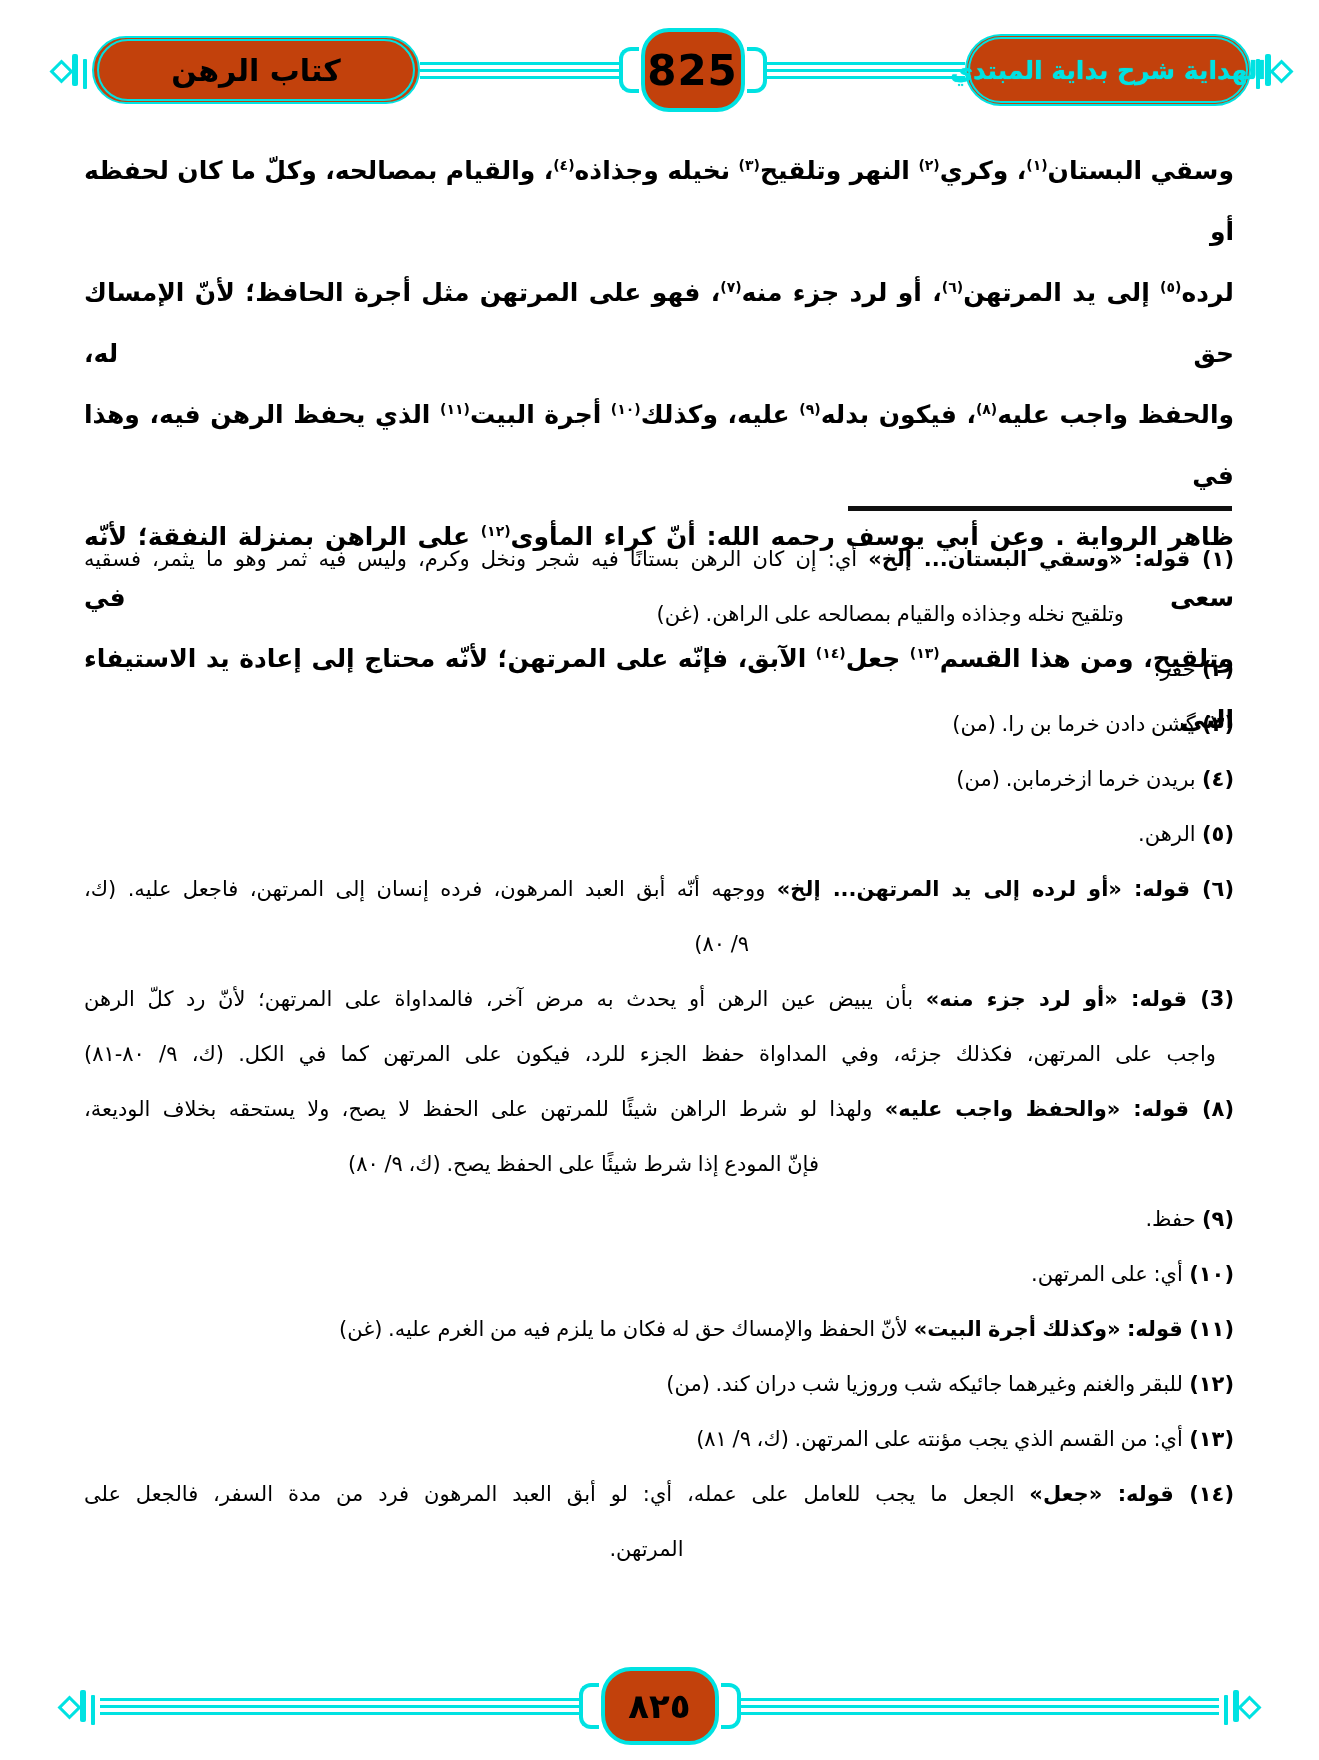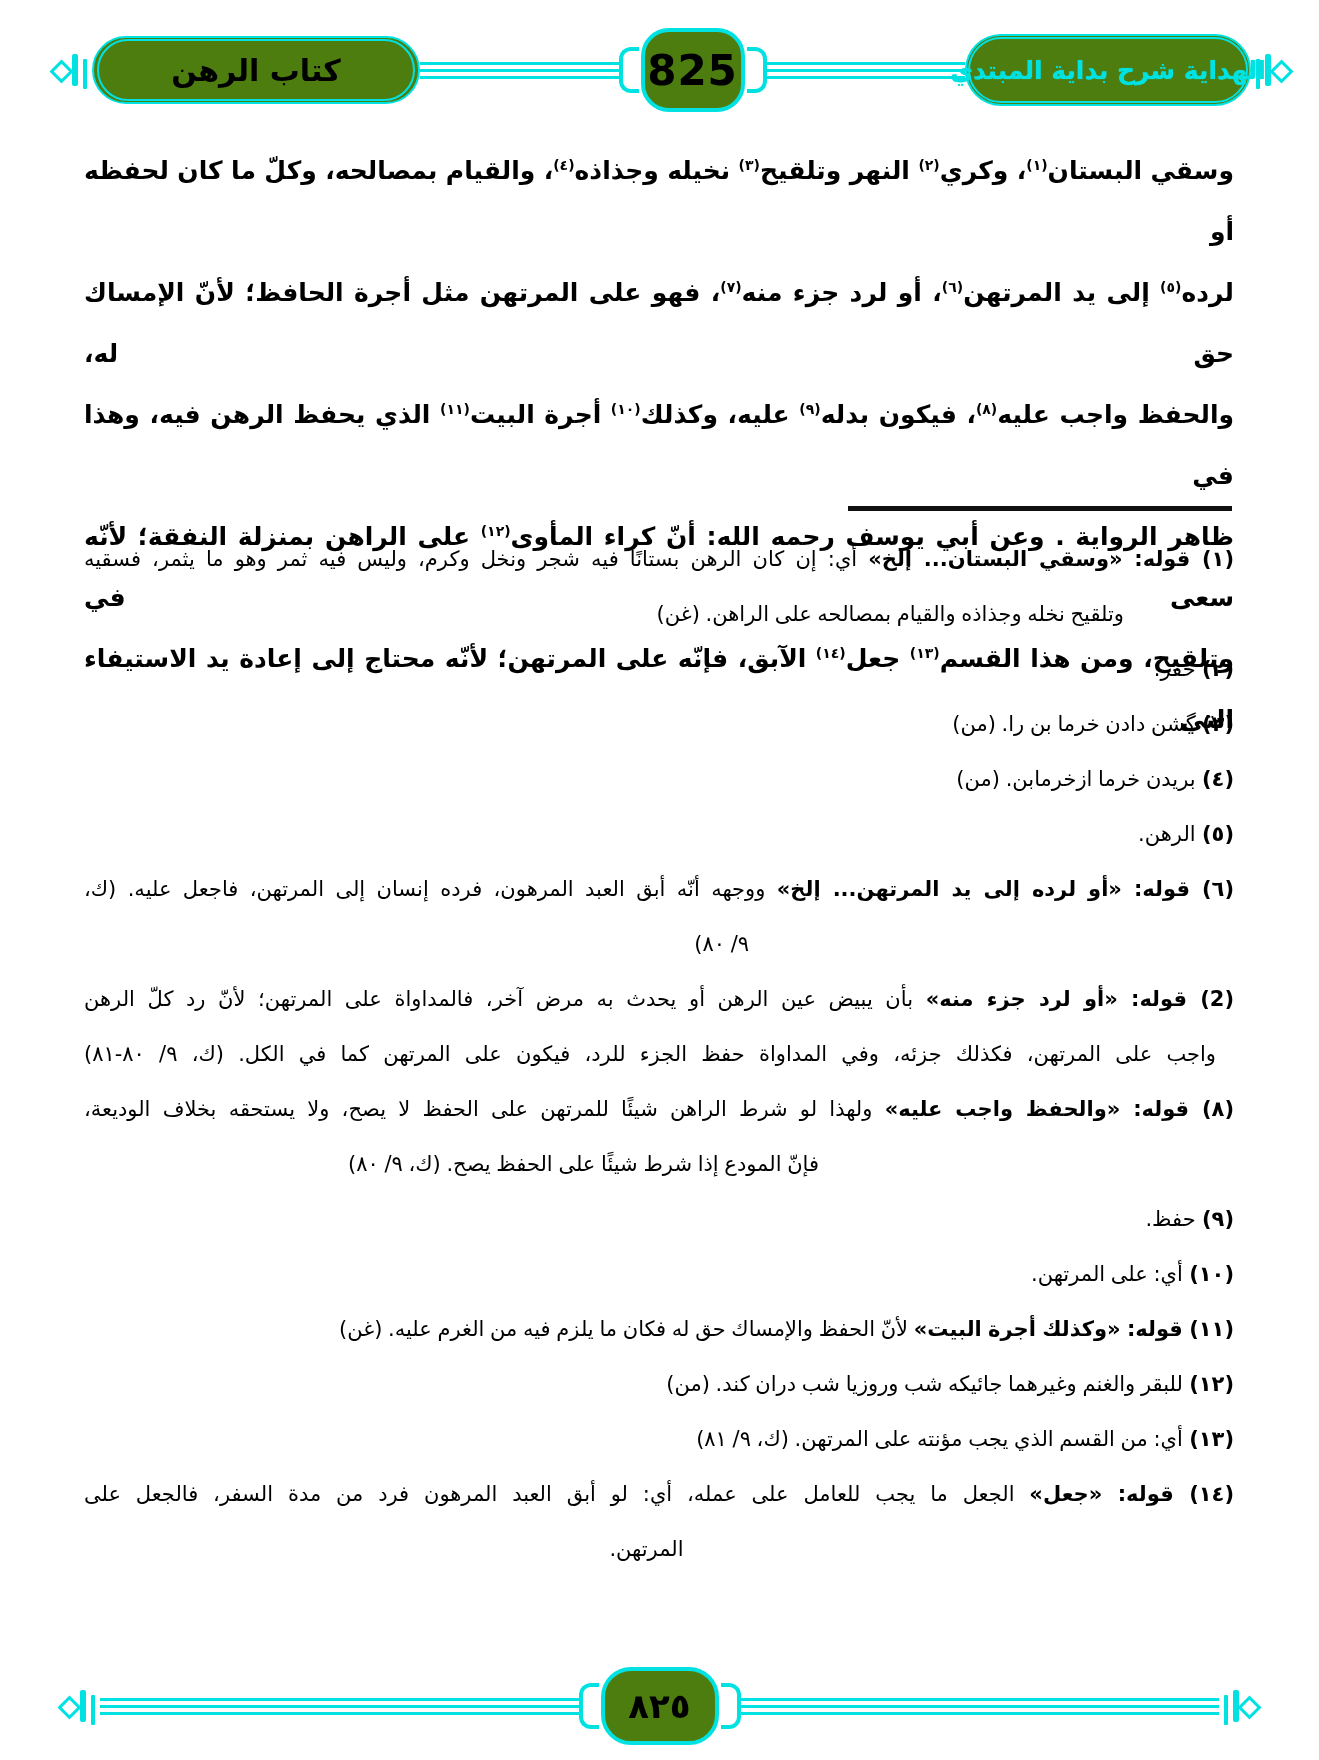--- a/index.html
+++ b/index.html
@@ -30,21 +30,21 @@
     background:linear-gradient(to bottom,
       var(--cyan) 0 3px,#fff 3px 7px,
       var(--cyan) 7px 10px,#fff 10px 14px,
       var(--cyan) 14px 17px);
   }
 
   .capsule{
     flex:0 0 auto;
     border:2px solid var(--cyan);
     border-radius:40px;
-    background:#4d7c0f;
+    background:#c2410c;
     padding:3px;
     display:flex;align-items:center;justify-content:center;
   }
   .capsule .inner{
     border:2px solid var(--cyan);
     border-radius:34px;
     width:100%;height:100%;
     display:flex;align-items:center;justify-content:center;
   }
   .capsule.chapter{width:318px;height:58px;}
@@ -180,21 +180,21 @@
 
   <section class="footnotes">
       <div class="fn-line fill"><span class="b">(١) قوله: «وسقي البستان... إلخ»</span><span> أي: إن كان الرهن بستانًا فيه شجر ونخل وكرم، وليس فيه ثمر وهو ما يثمر، فسقيه</span></div>
       <div class="fn-line" style="padding-right: 110px;"><span>وتلقيح نخله وجذاذه والقيام بمصالحه على الراهن. (غن)</span></div>
       <div class="fn-line"><span class="b">(٢) </span><span>حفر.</span></div>
       <div class="fn-line"><span class="b">(٣) </span><span>گشن دادن خرما بن را. (من)</span></div>
       <div class="fn-line"><span class="b">(٤) </span><span>بريدن خرما ازخرمابن. (من)</span></div>
       <div class="fn-line"><span class="b">(٥) </span><span>الرهن.</span></div>
       <div class="fn-line fill"><span class="b">(٦) قوله: «أو لرده إلى يد المرتهن... إلخ»</span><span> ووجهه أنّه أبق العبد المرهون، فرده إنسان إلى المرتهن، فاجعل عليه. (ك،</span></div>
       <div class="fn-line" style="padding-right: 485px;"><span>٩/ ٨٠)</span></div>
-      <div class="fn-line fill"><span class="b">(2) قوله: «أو لرد جزء منه»</span><span> بأن يبيض عين الرهن أو يحدث به مرض آخر، فالمداواة على المرتهن؛ لأنّ رد كلّ الرهن</span></div>
+      <div class="fn-line fill"><span class="b">(3) قوله: «أو لرد جزء منه»</span><span> بأن يبيض عين الرهن أو يحدث به مرض آخر، فالمداواة على المرتهن؛ لأنّ رد كلّ الرهن</span></div>
       <div class="fn-line fill" style="padding-right: 18px;"><span>واجب على المرتهن، فكذلك جزئه، وفي المداواة حفظ الجزء للرد، فيكون على المرتهن كما في الكل. (ك، ٩/ ٨٠-٨١)</span></div>
       <div class="fn-line fill"><span class="b">(٨) قوله: «والحفظ واجب عليه»</span><span> ولهذا لو شرط الراهن شيئًا للمرتهن على الحفظ لا يصح، ولا يستحقه بخلاف الوديعة،</span></div>
       <div class="fn-line" style="padding-right: 415px;"><span>فإنّ المودع إذا شرط شيئًا على الحفظ يصح. (ك، ٩/ ٨٠)</span></div>
       <div class="fn-line"><span class="b">(٩) </span><span>حفظ.</span></div>
       <div class="fn-line"><span class="b">(١٠) </span><span>أي: على المرتهن.</span></div>
       <div class="fn-line"><span class="b">(١١) قوله: «وكذلك أجرة البيت»</span><span> لأنّ الحفظ والإمساك حق له فكان ما يلزم فيه من الغرم عليه. (غن)</span></div>
       <div class="fn-line"><span class="b">(١٢) </span><span>للبقر والغنم وغيرهما جائيكه شب وروزيا شب دران كند. (من)</span></div>
       <div class="fn-line"><span class="b">(١٣) </span><span>أي: من القسم الذي يجب مؤنته على المرتهن. (ك، ٩/ ٨١)</span></div>
       <div class="fn-line fill"><span class="b">(١٤) قوله: «جعل»</span><span> الجعل ما يجب للعامل على عمله، أي: لو أبق العبد المرهون فرد من مدة السفر، فالجعل على</span></div>
       <div class="fn-line" style="padding-right: 25px; text-align: center;"><span>المرتهن.</span></div>

